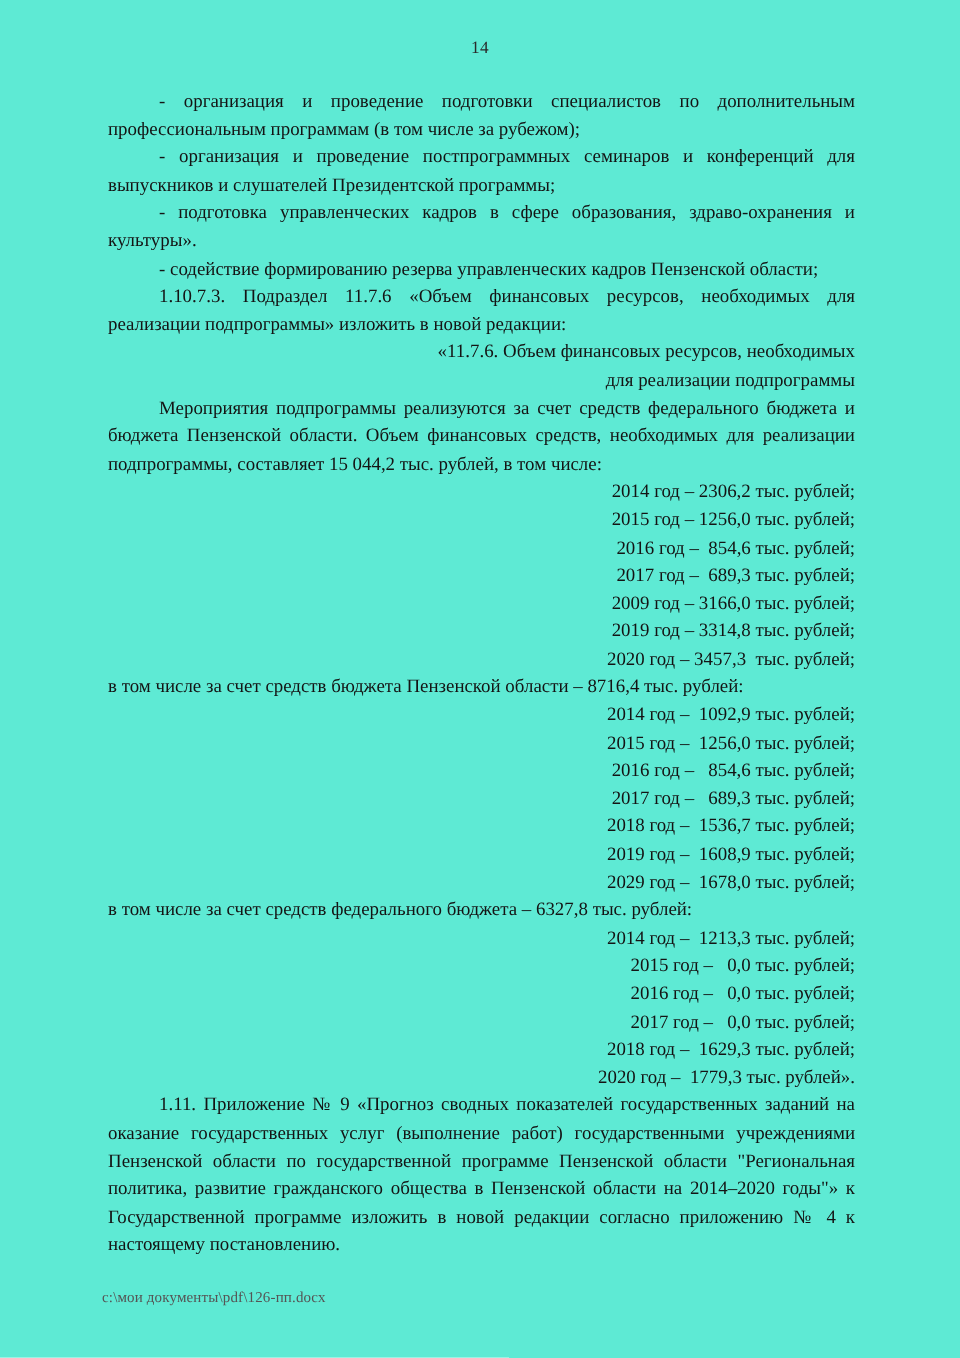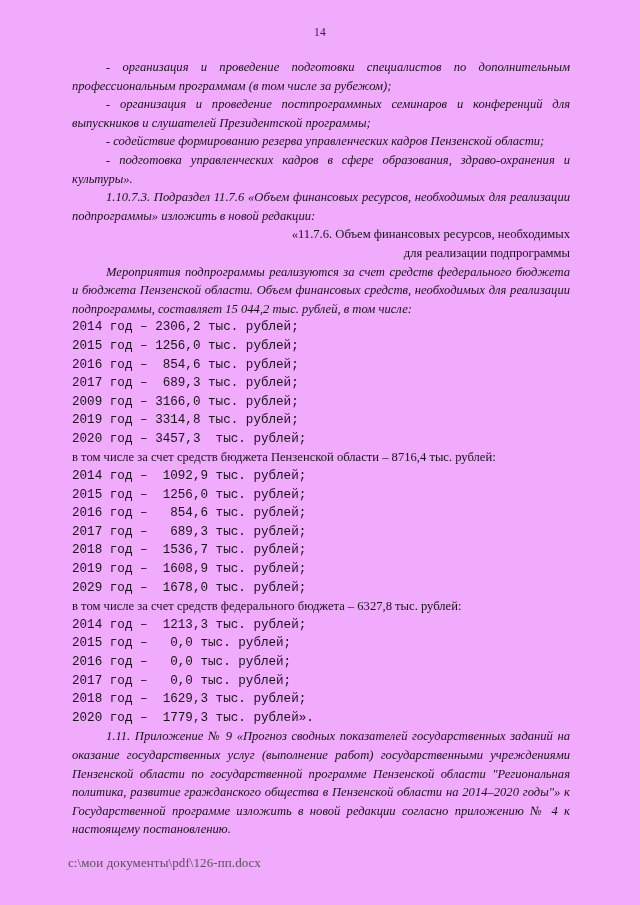--- a/index.html
+++ b/index.html
@@ -14,21 +14,21 @@
     color: #1a1a1a;
     position: relative;
     overflow: hidden;
   }
   .page {
     position: relative;
     width: 640px;
     height: 905px;
     box-sizing: border-box;
     padding: 0;
-    background: #f0abfc;
+    background: #5eead4;
   }
   .page-number {
     position: absolute;
     top: 26px;
     left: 0;
     width: 640px;
     text-align: center;
     font-size: 11.5px;
     color: #2a2a2a;
     letter-spacing: 0.2px;
@@ -42,60 +42,58 @@
     line-height: 18.6px;
     color: #141414;
   }
   p {
     margin: 0;
     text-align: justify;
     text-justify: inter-word;
   }
   p.ind {
     text-indent: 34px;
-    font-style: italic;
   }
   p.center {
     text-align: right;
     text-indent: 0;
   }
   p.plain {
     text-align: left;
     text-indent: 0;
   }
   .list-line {
-    text-align: left;
+    text-align: right;
     text-indent: 0;
     white-space: pre;
-    font-family: Liberation Mono, monospace;
   }
   .footer {
     position: absolute;
     left: 68px;
     bottom: 34px;
-    font-size: 13px;
+    font-size: 10px;
     color: #555;
     font-family: "Liberation Serif", serif;
     letter-spacing: 0.1px;
   }
   .spacer-sm { height: 0px; }
 </style>
 </head>
 <body>
 
 <div class="page">
 
   <div class="page-number">14</div>
 
   <div class="content">
 
     <p class="ind">- организация и проведение подготовки специалистов по дополнительным профессиональным программам (в том числе за рубежом);</p>
     <p class="ind">- организация и проведение постпрограммных семинаров и конференций для выпускников и слушателей Президентской программы;</p>
+    <p class="ind">- подготовка управленческих кадров в сфере образования, здраво-охранения и культуры».</p>
     <p class="ind">- содействие формированию резерва управленческих кадров Пензенской области;</p>
-    <p class="ind">- подготовка управленческих кадров в сфере образования, здраво-охранения и культуры».</p>
     <p class="ind">1.10.7.3. Подраздел 11.7.6 «Объем финансовых ресурсов, необходимых для реализации подпрограммы» изложить в новой редакции:</p>
 
     <p class="center">«11.7.6. Объем финансовых ресурсов, необходимых</p>
     <p class="center">для реализации подпрограммы</p>
 
     <div class="spacer-sm"></div>
 
     <p class="ind">Мероприятия подпрограммы реализуются за счет средств федерального бюджета и бюджета Пензенской области. Объем финансовых средств, необходимых для реализации подпрограммы, составляет 15 044,2 тыс. рублей, в том числе:</p>
 
     <div>

